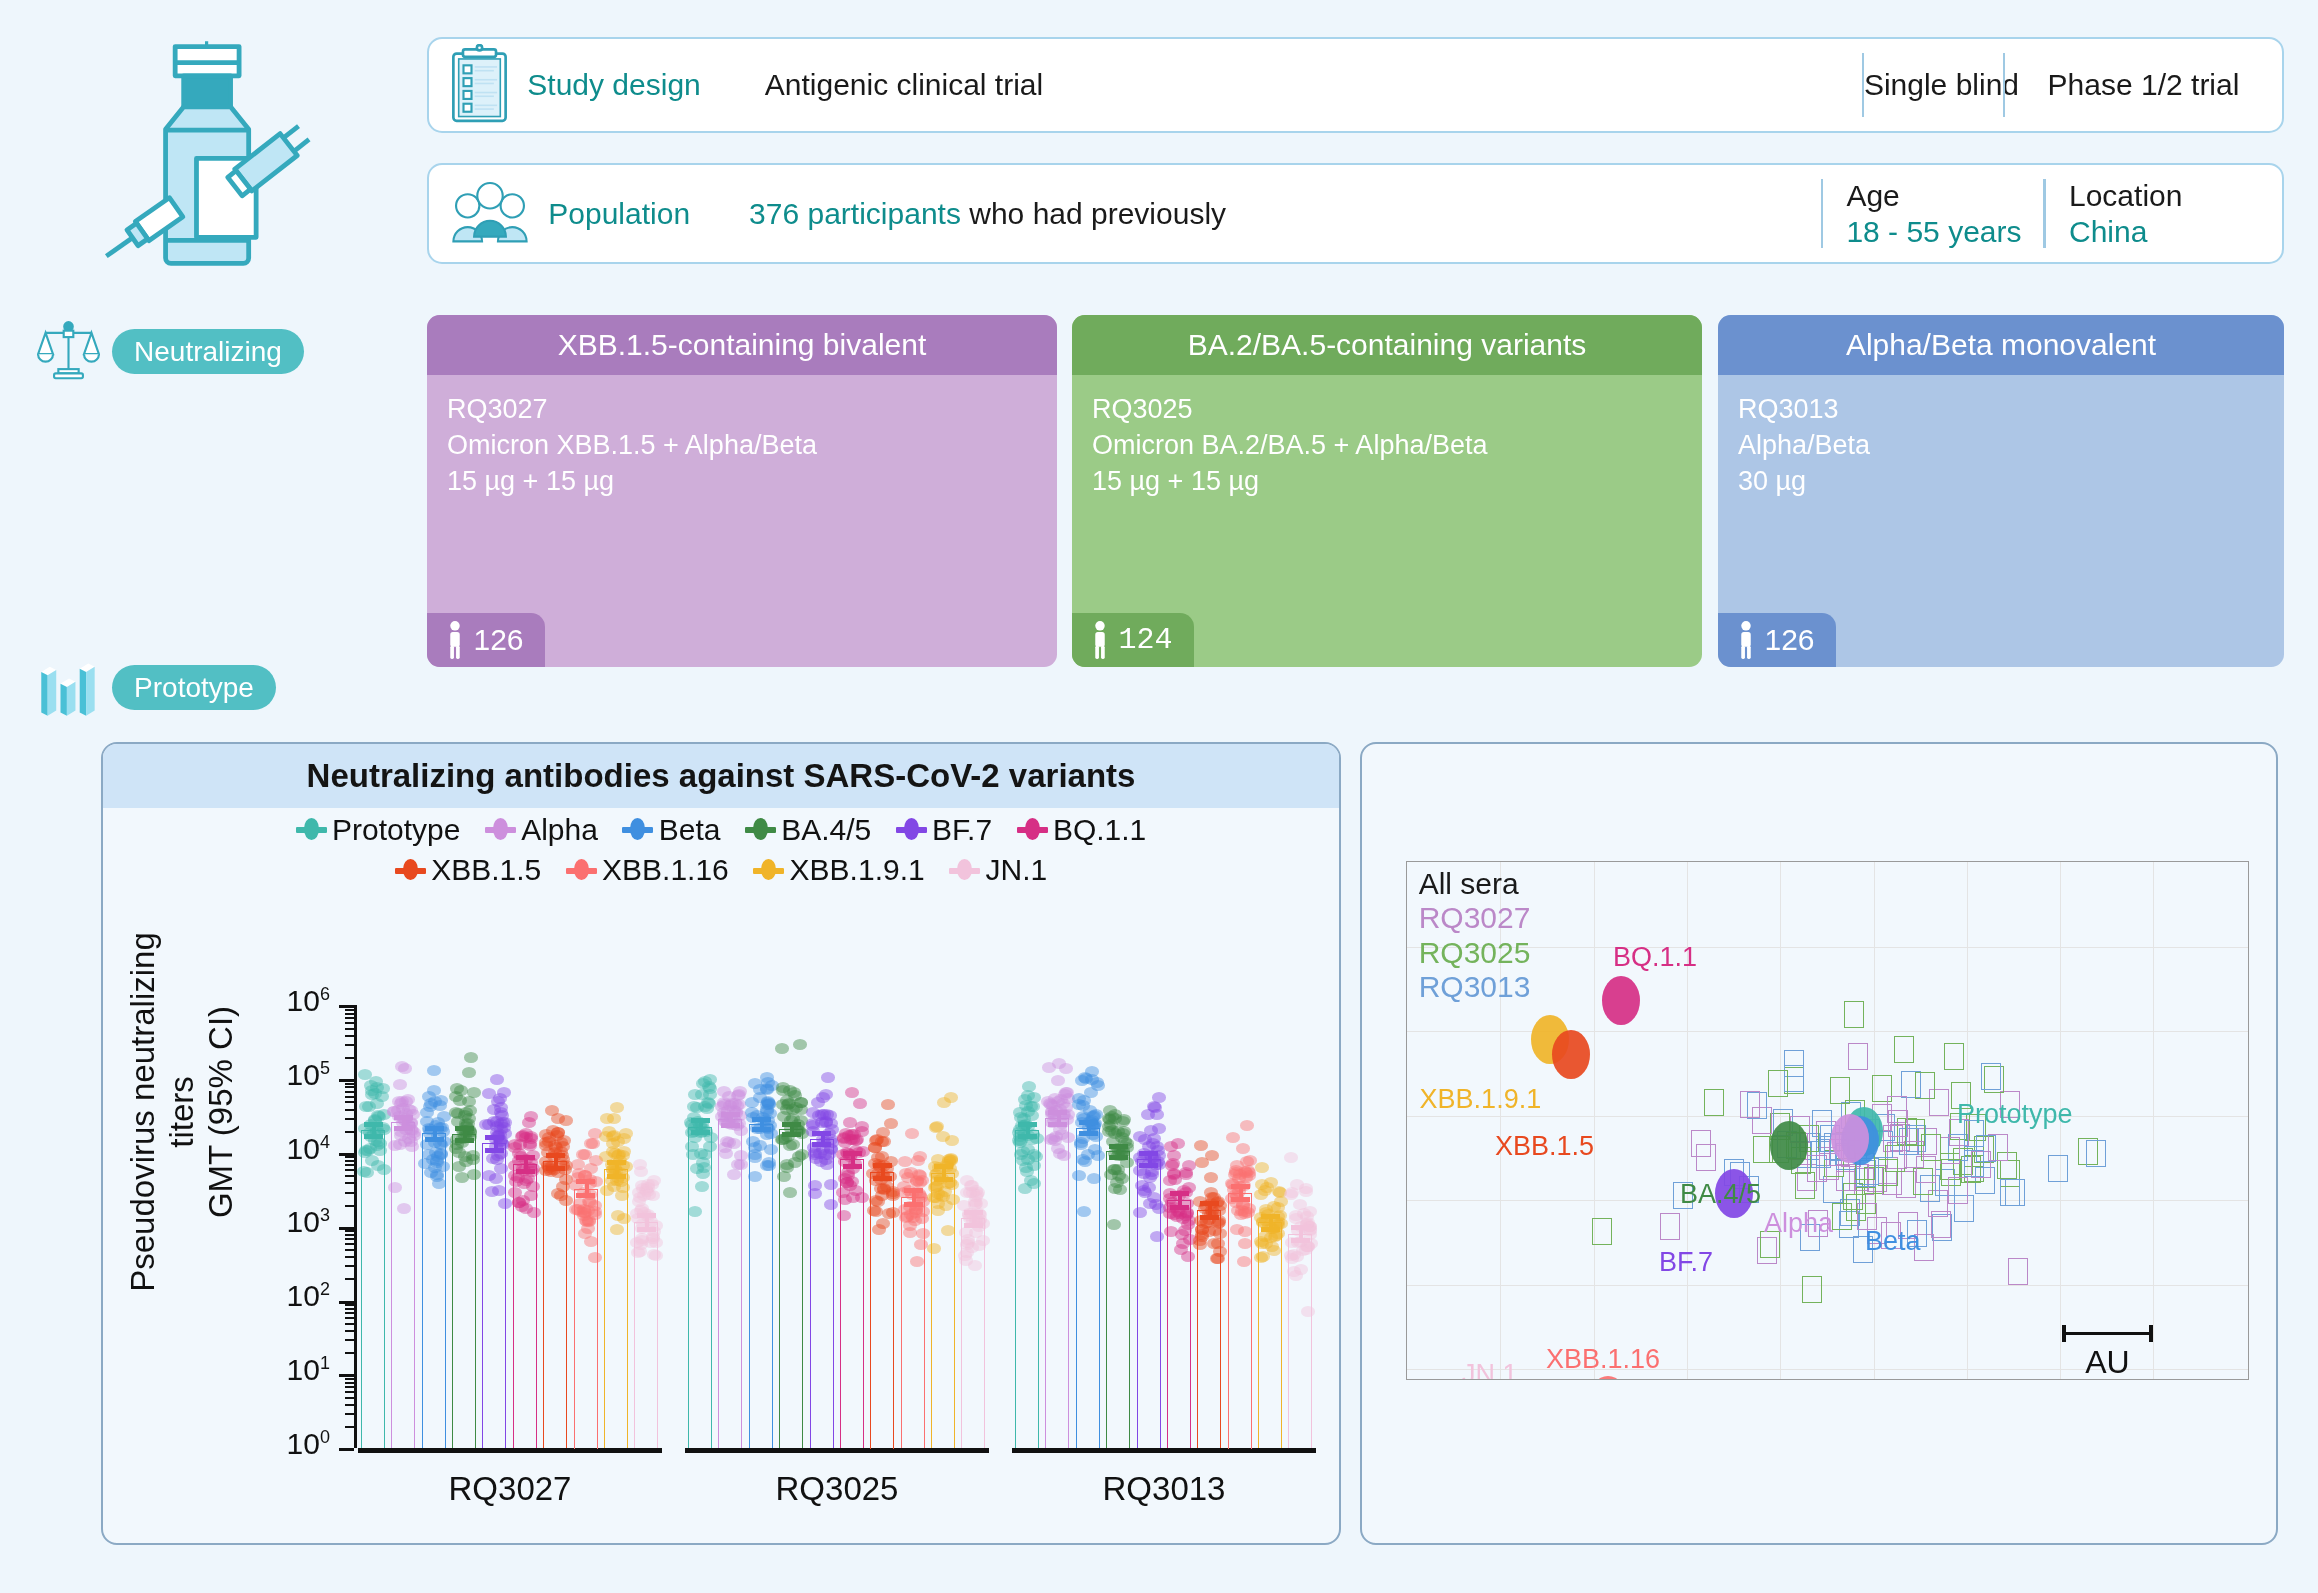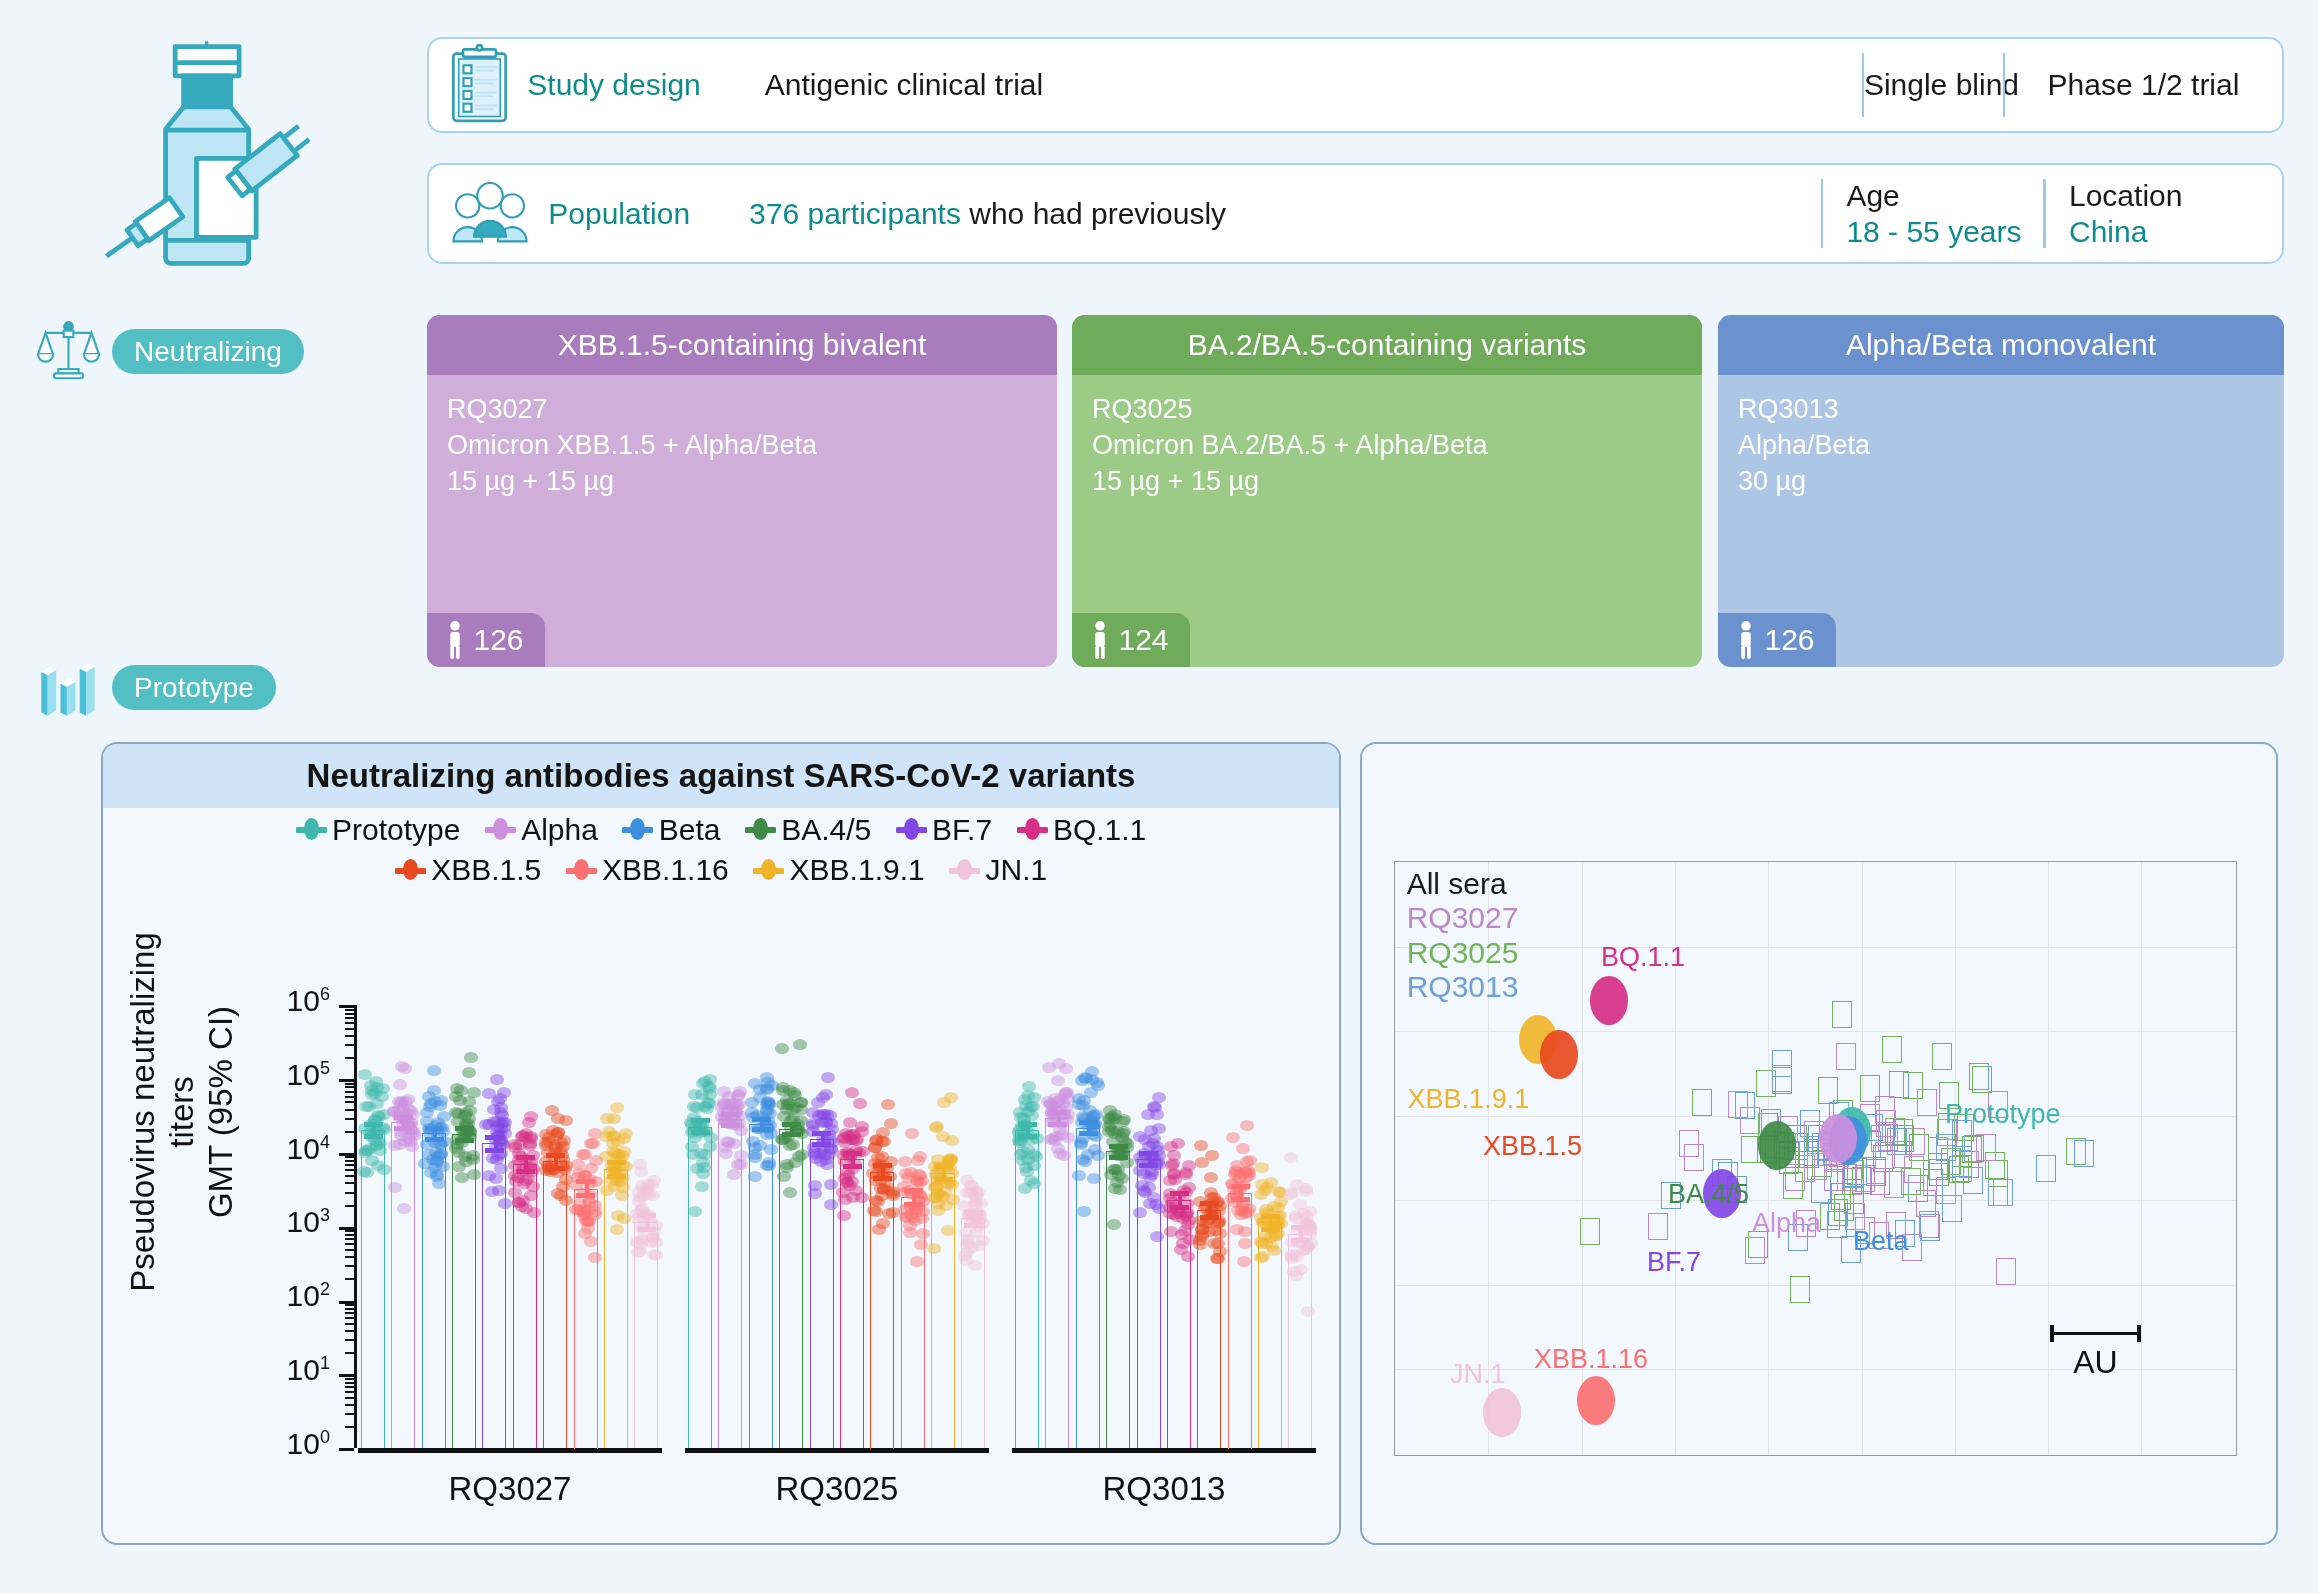--- a/index.html
+++ b/index.html
@@ -38,21 +38,21 @@
   .ivbody{padding:17px 20px 0 20px;position:relative;height:calc(100% - 60px);box-sizing:border-box;}
   .ivline{color:#ffffff;font-size:27px;line-height:1.33;white-space:nowrap;}
   .ivbadge{position:absolute;left:0;bottom:0;border-top-right-radius:14px;
            display:flex;align-items:center;gap:8.5px;padding:7.5px 21.3px 8.5px 18px;}
   .ivbadge-n{color:#fff;font-size:30px;}
   #iv-1{left:427px;top:315px;width:630px;height:352px;background:#cfaed9;}
   #iv-1 .ivhead{background:#a97cbd;}
   #iv-1 .ivbadge{background:#a97cbd;}
   #iv-2{left:1072px;top:315px;width:630px;height:352px;background:#9bcb87;}
   #iv-2 .ivhead{background:#70ab5c;}
-  #iv-2 .ivbadge{background:#70ab5c;}
+  #iv-2 .ivbadge{background:#70ab5c;font-family:Liberation Mono, monospace;}
   #iv-3{left:1718px;top:315px;width:566px;height:352px;background:#adc6e6;}
   #iv-3 .ivhead{background:#6b91cf;}
   #iv-3 .ivbadge{background:#6b91cf;}
   
   .panel{position:absolute;background:#f2f8fd;border:2.7px solid #8ba9c4;border-radius:16px;
          box-sizing:border-box;overflow:hidden;}
   .panel-hd{background:#cfe4f7;height:64px;display:flex;align-items:center;justify-content:center;}
   .panel-ttl{font-size:33px;font-weight:bold;color:#141414;white-space:nowrap;}
   #panel-bars{left:101px;top:742px;width:1240px;height:803px;}
   #panel-map{left:1360px;top:742px;width:918px;height:803px;}
@@ -65,21 +65,21 @@
   .legmark b{position:absolute;left:8px;top:0.5px;width:15px;height:21.3px;border-radius:50%;display:block;}
   .leglbl{font-size:30px;color:#111;white-space:nowrap;}
   
   #plotwrap{position:absolute;left:0;top:0;width:100%;height:100%;}
   #ylab{position:absolute;left:21.3px;top:160px;width:416px;
         transform:rotate(-90deg);transform-origin:left top;
         font-size:33px;text-align:center;color:#111;line-height:1.18;}
   .axnum{position:absolute;font-size:30px;color:#111;text-align:right;width:80px;}
   .axexp{font-size:18px;vertical-align:super;}
   
-  #mapbox{position:absolute;left:32px;top:117px;width:843px;height:595px;
+  #mapbox{position:absolute;left:44px;top:117px;width:843px;height:519px;
           background:#f2f8fd;border:1.6px solid #9a9a9a;box-sizing:border-box;overflow:hidden;}
   .maplegend{position:absolute;left:11.7px;top:5.3px;z-index:6;}
   .maplegend div{font-size:30px;line-height:1.14;white-space:nowrap;}
   .maplbl{position:absolute;font-size:27px;white-space:nowrap;z-index:5;}
   .blob{position:absolute;border-radius:50%;z-index:4;}
   .sq{position:absolute;border-width:1.6px;border-style:solid;background:transparent;z-index:2;}
   #aubar{position:absolute;z-index:6;}
 </style>
 </head>
 <body>

